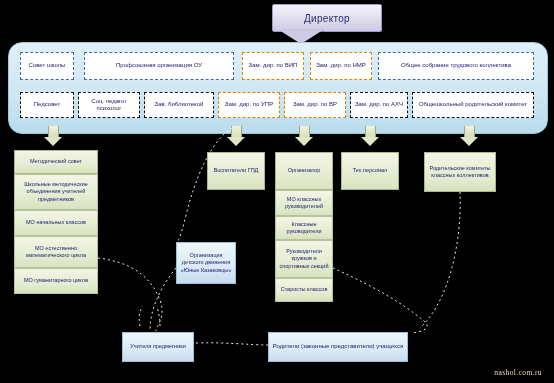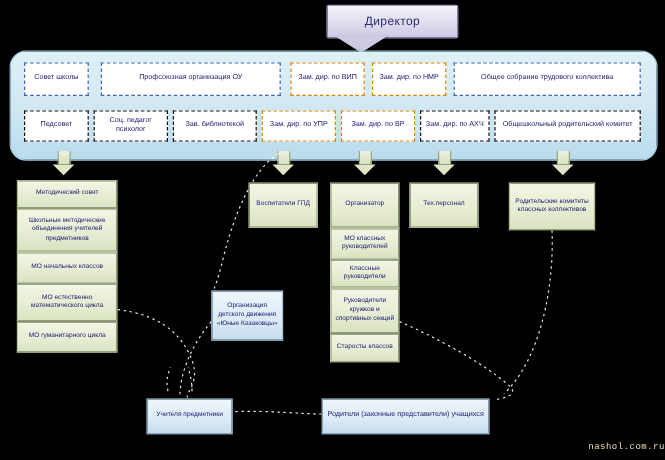--- a/index.html
+++ b/index.html
@@ -67,23 +67,23 @@
     display:block;width:9px;height:11px;margin:0 auto;
     background:linear-gradient(180deg,#eef2dd,#d7e1bd);
     border-left:1px solid #9aa87c;border-right:1px solid #9aa87c;
   }
   .arrow u{
     display:block;width:0;height:0;margin:0 auto;
     border-left:9px solid transparent;border-right:9px solid transparent;
     border-top:9px solid #dfe7c6;
   }
   .wm{
-    position:absolute;right:0;bottom:6px;
+    position:absolute;right:12px;bottom:6px;
     font-size:7.5px;color:#f6dfb4;letter-spacing:.4px;
-    font-family:Liberation Mono, monospace;
+    font-family:Liberation Serif, serif;
   }
   svg.links{position:absolute;left:0;top:0;width:554px;height:383px;}
 </style>
 </head>
 <body>
 
 <div id="stage">
 
   <div class="director">
     <span>Директор</span>

